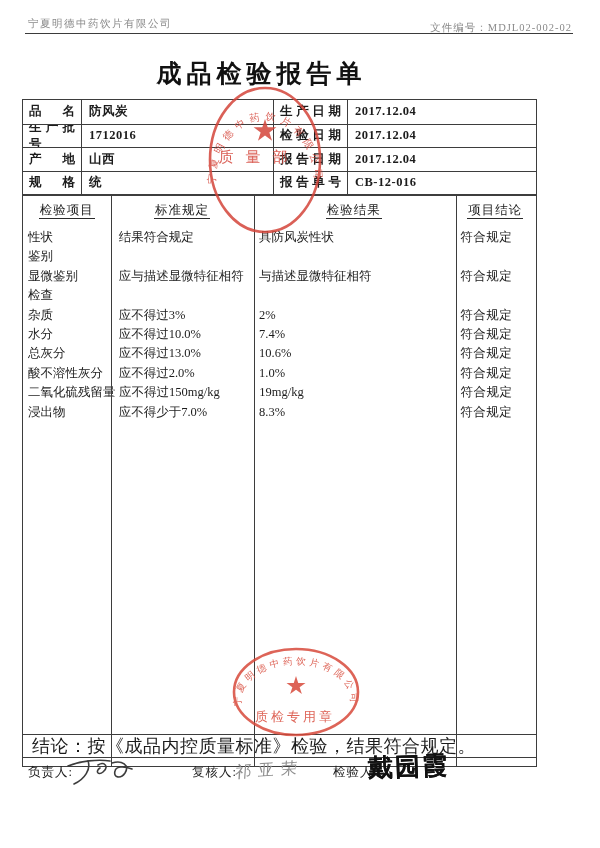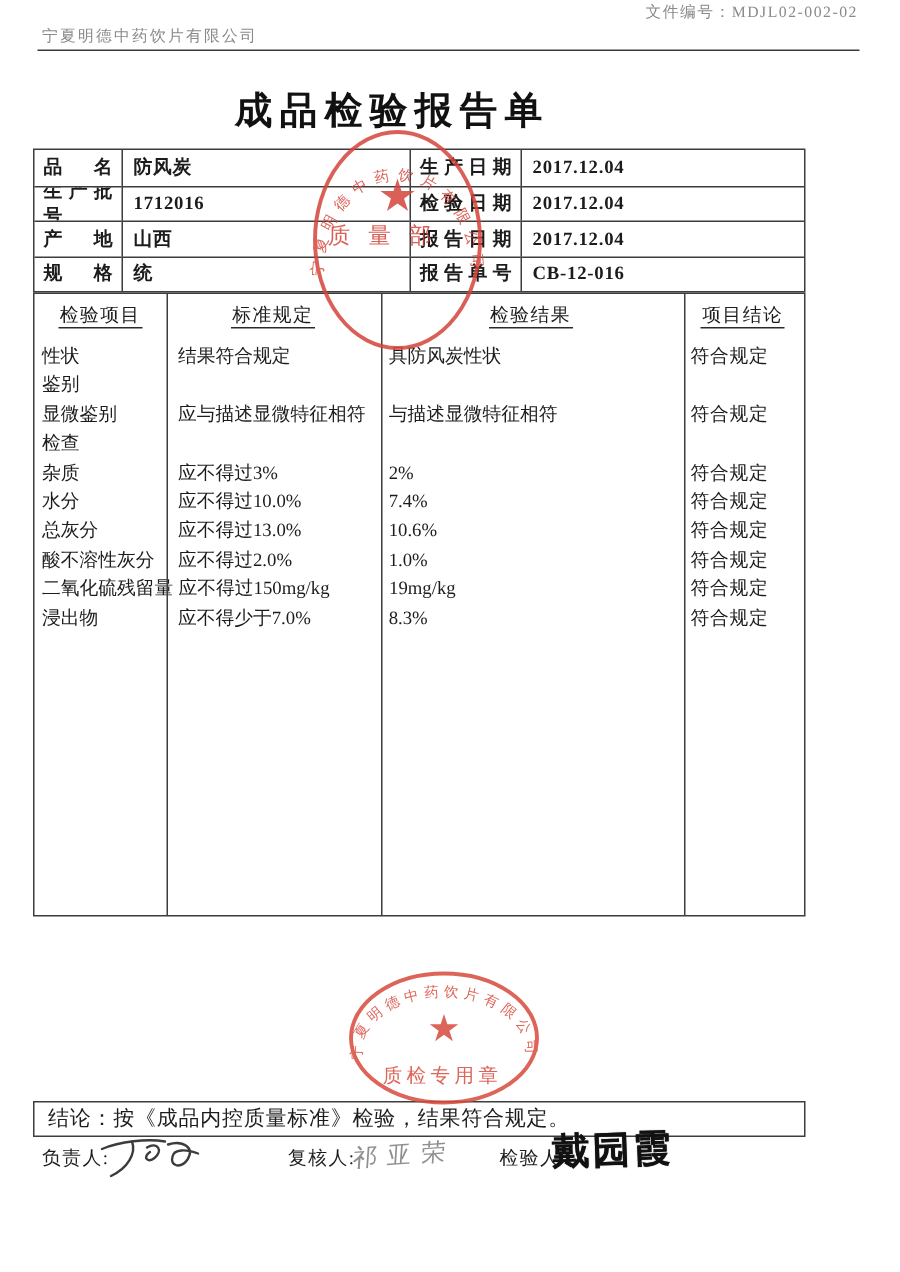--- a/index.html
+++ b/index.html
@@ -2,60 +2,60 @@
 <html><head>
 <meta charset="utf-8">
 <style>
   html,body{margin:0;padding:0;background:#fff;}
   .doc{
     position:relative;width:600px;height:848px;background:#ffffff;overflow:hidden;
     font-family:"Liberation Serif","DejaVu Serif",serif;color:#1c1c1c;
   }
   
   .hdr-left{position:absolute;left:28px;top:17px;font-size:10.5px;color:#8a8a8a;letter-spacing:1.5px;filter:blur(.4px);}
-  .hdr-right{position:absolute;right:28px;top:1px;font-size:10.5px;color:#8a8a8a;letter-spacing:1px;filter:blur(.4px);}
+  .hdr-right{position:absolute;right:28px;top:21px;font-size:10.5px;color:#8a8a8a;letter-spacing:1px;filter:blur(.4px);}
   .hdr-rule{position:absolute;left:25px;top:33px;width:548px;height:0;border-top:1.6px solid #3b3b3b;}
   
   .title{position:absolute;left:4px;top:57px;width:515px;text-align:center;
          font-size:25px;font-weight:bold;letter-spacing:5px;color:#111;}
   
   .info-table{
     position:absolute;left:22px;top:99px;width:515px;height:96px;box-sizing:border-box;
     border:1px solid #3d3d3d;display:grid;
     grid-template-columns:58px 192px 74px 189px;grid-template-rows:repeat(4,1fr);
     font-size:12.5px;
   }
   .info-table .cell{display:flex;align-items:center;box-sizing:border-box;overflow:hidden;font-weight:bold;}
   .info-table .cell.bt{border-top:1px solid #3d3d3d;}
   .info-table .cell.bl{border-left:1px solid #3d3d3d;}
   .info-table .lbl{padding:0 6px;}
   .info-table .lbl .jspan{display:block;width:100%;text-align:justify;text-align-last:justify;}
   .info-table .val{padding-left:7px;letter-spacing:.5px;}
   
   .insp-table{
-    position:absolute;left:22px;top:195px;width:515px;height:416px;box-sizing:border-box;
+    position:absolute;left:22px;top:195px;width:515px;height:572px;box-sizing:border-box;
     border:1px solid #3d3d3d;font-size:12.5px;
   }
   .vline{position:absolute;top:0;width:1px;height:100%;background:#3d3d3d;}
   .vl1{left:88px;} .vl2{left:231px;} .vl3{left:433px;}
   .insp-head{display:flex;padding-top:6px;}
   .insp-head .hc{box-sizing:border-box;text-align:center;}
   .insp-head .hc span{border-bottom:1px solid #2a2a2a;padding:0 1px 1px 1px;letter-spacing:1px;}
   .c1{width:88px;} .c2{width:143px;} .c3{width:202px;} .c4{width:82px;}
   .insp-body{margin-top:9px;}
   .insp-row{display:flex;line-height:19.4px;}
   .insp-row .bc{box-sizing:border-box;white-space:nowrap;overflow:visible;}
   .insp-row .bc1{padding-left:5px;}
   .insp-row .bc2{padding-left:8px;}
   .insp-row .bc3{padding-left:6px;}
   .insp-row .bc4{padding-left:6px;letter-spacing:.5px;}
   
   .conclusion{
     position:absolute;left:22px;top:734px;width:515px;height:24px;box-sizing:border-box;
-    border:1px solid #3d3d3d;display:flex;align-items:center;padding-left:9px;font-size:14px;letter-spacing:.5px;
+    border:1px solid #3d3d3d;display:flex;align-items:center;padding-left:9px;font-size:18px;letter-spacing:.5px;
   }
   
   .sigrow{position:absolute;left:22px;top:758px;width:560px;height:50px;font-size:12.5px;}
   .sig-label{position:absolute;top:6px;letter-spacing:1px;}
   .lab1{left:6px;} .lab2{left:170px;} .lab3{left:311px;}
   .sig-scribble{position:absolute;left:42px;top:-6px;}
   .sig-name2{position:absolute;left:213px;top:2px;font-size:16px;color:#8f8f8f;
              transform:rotate(-4deg) skewX(-8deg);letter-spacing:7px;}
   .sig-name3{position:absolute;left:346px;top:-8px;font-size:25px;font-weight:bold;color:#111;
              transform:rotate(-2deg);letter-spacing:2px;text-shadow:0 0 .6px #111;}

